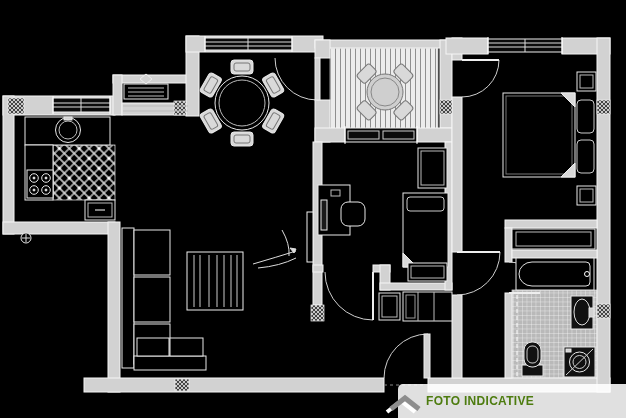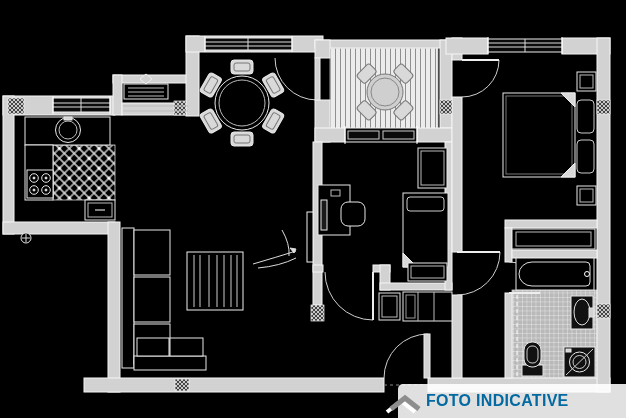--- a/index.html
+++ b/index.html
@@ -5,21 +5,21 @@
   html,body{margin:0;padding:0;background:#000;}
   #stage{position:relative;width:626px;height:418px;background:#000;overflow:hidden;
          font-family:"Liberation Sans",sans-serif;}
   #plan-svg{position:absolute;left:0;top:0;}
   
   #watermark-box{position:absolute;left:398px;top:384px;width:228px;height:34px;
                  background:rgba(255,255,255,0.88);border-radius:5px 0 0 0;}
   #watermark{position:absolute;left:384px;top:383px;width:242px;height:35px;
              display:flex;align-items:center;}
   #wm-logo{flex:0 0 auto;margin-top:6px;}
-  #wm-text{color:#0369a1;font-weight:bold;font-size:16px;letter-spacing:0.3px;
+  #wm-text{color:#4d7c0f;font-weight:bold;font-size:12px;letter-spacing:0.3px;
            margin-left:4px;white-space:nowrap;}
 </style>
 </head>
 <body>
 
 <div id="stage">
 <svg id="plan-svg" width="626" height="418" viewBox="0 0 626 418" xmlns="http://www.w3.org/2000/svg">
   <defs>
     <pattern id="hatch" width="4" height="4" patternUnits="userSpaceOnUse">
       <rect width="4" height="4" fill="#c9c9c9"></rect>

